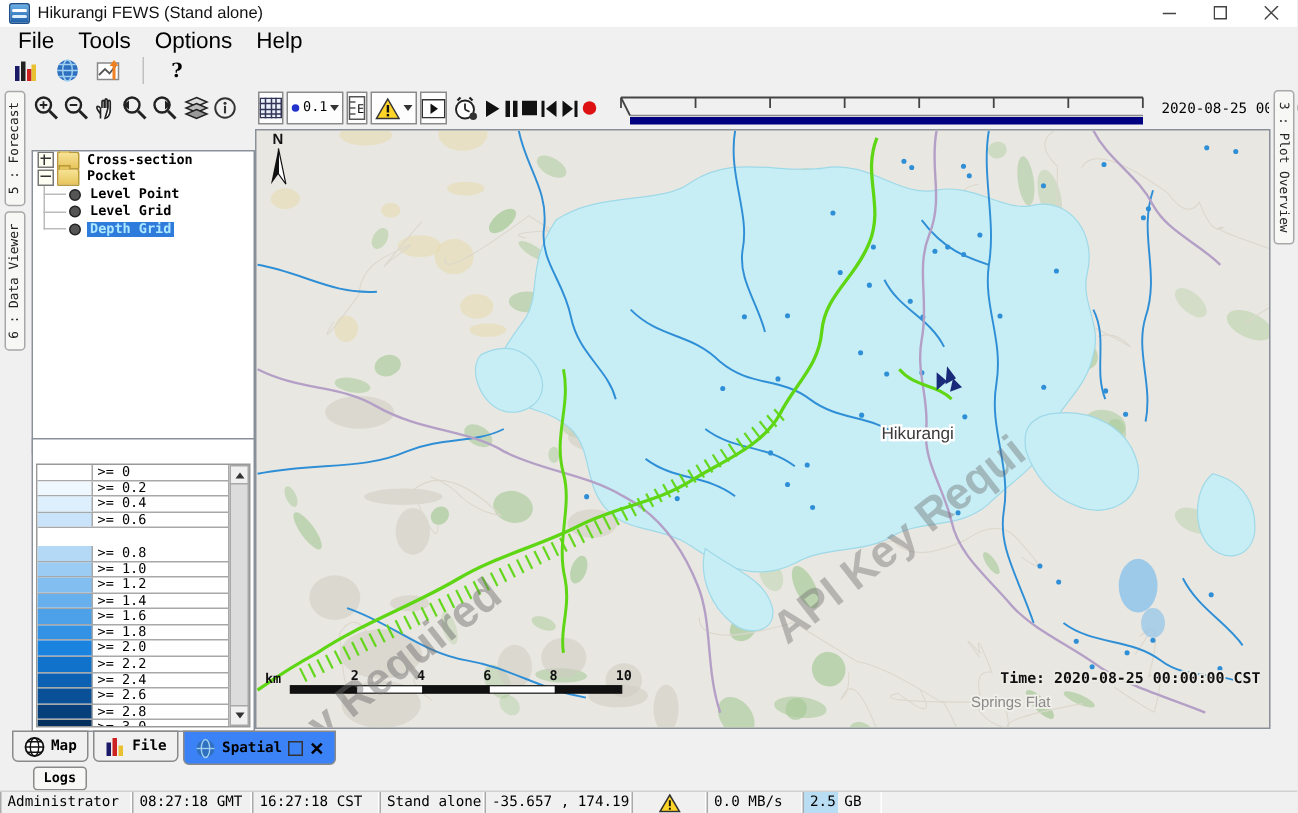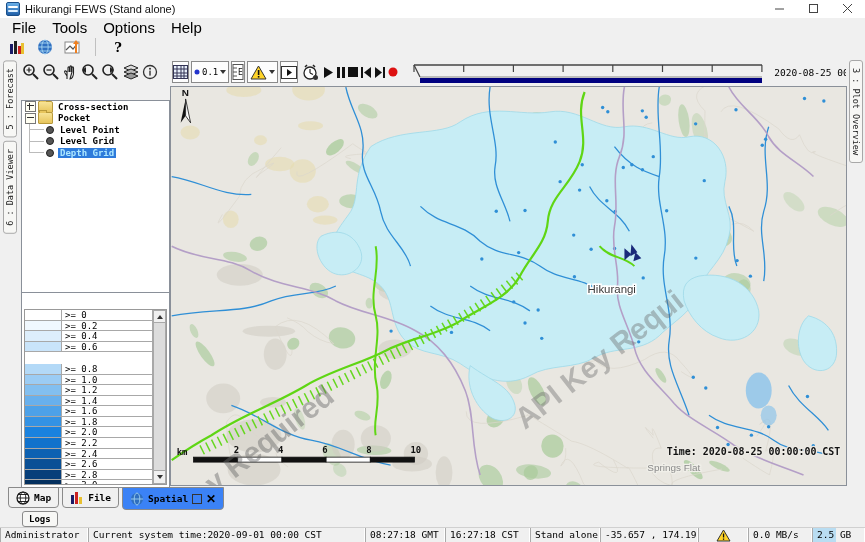--- a/index.html
+++ b/index.html
@@ -699,21 +699,20 @@
       <span class="btab-max"></span>
       <span class="btab-x">✕</span>
     </div>
   </div>
 <div class="abs logs-row">
   <button class="logs-btn">Logs</button>
 </div>
 
 <div class="abs statusbar" id="statusbar">
     <div class="scell" style="width: 88px;">Administrator</div>
-    <div class="scell" style="width: 277px;">Current system time:2020-09-01 00:00 CST</div>
     <div class="scell" style="width: 80px;">08:27:18 GMT</div>
     <div class="scell" style="width: 85px;">16:27:18 CST</div>
     <div class="scell" style="width: 70px;">Stand alone</div>
     <div class="scell" style="width: 98px;">-35.657 , 174.199</div>
     <div class="scell" style="width: 50px;">
       <svg width="15" height="13" class="warn-svg">
         <path d="M7.5,1 L14,12 L1,12 Z" fill="#ffd428" stroke="#333"></path>
         <rect x="6.9" y="4.5" width="1.3" height="4" fill="#111"></rect>
         <rect x="6.9" y="9.5" width="1.3" height="1.3" fill="#111"></rect>
       </svg>

